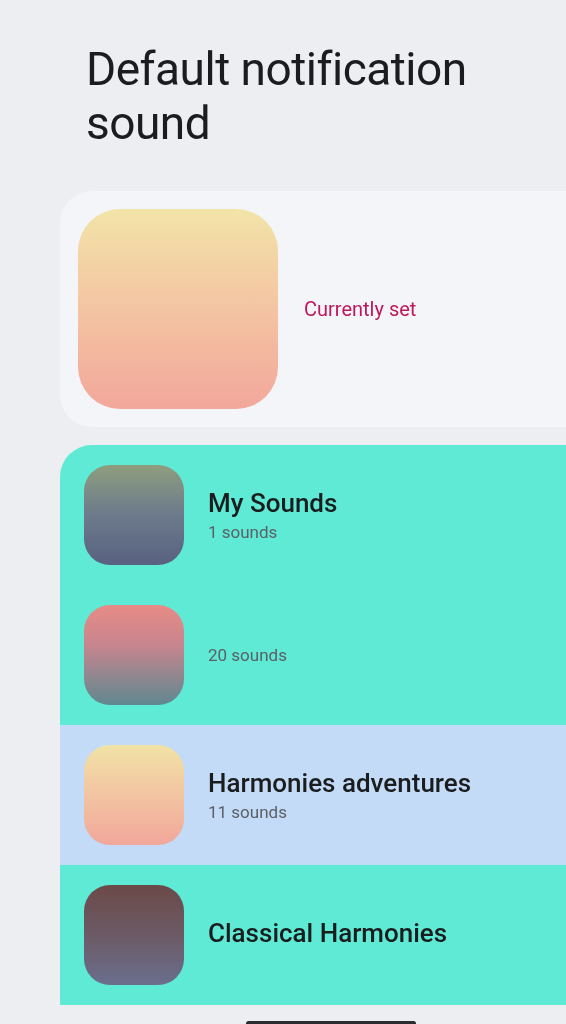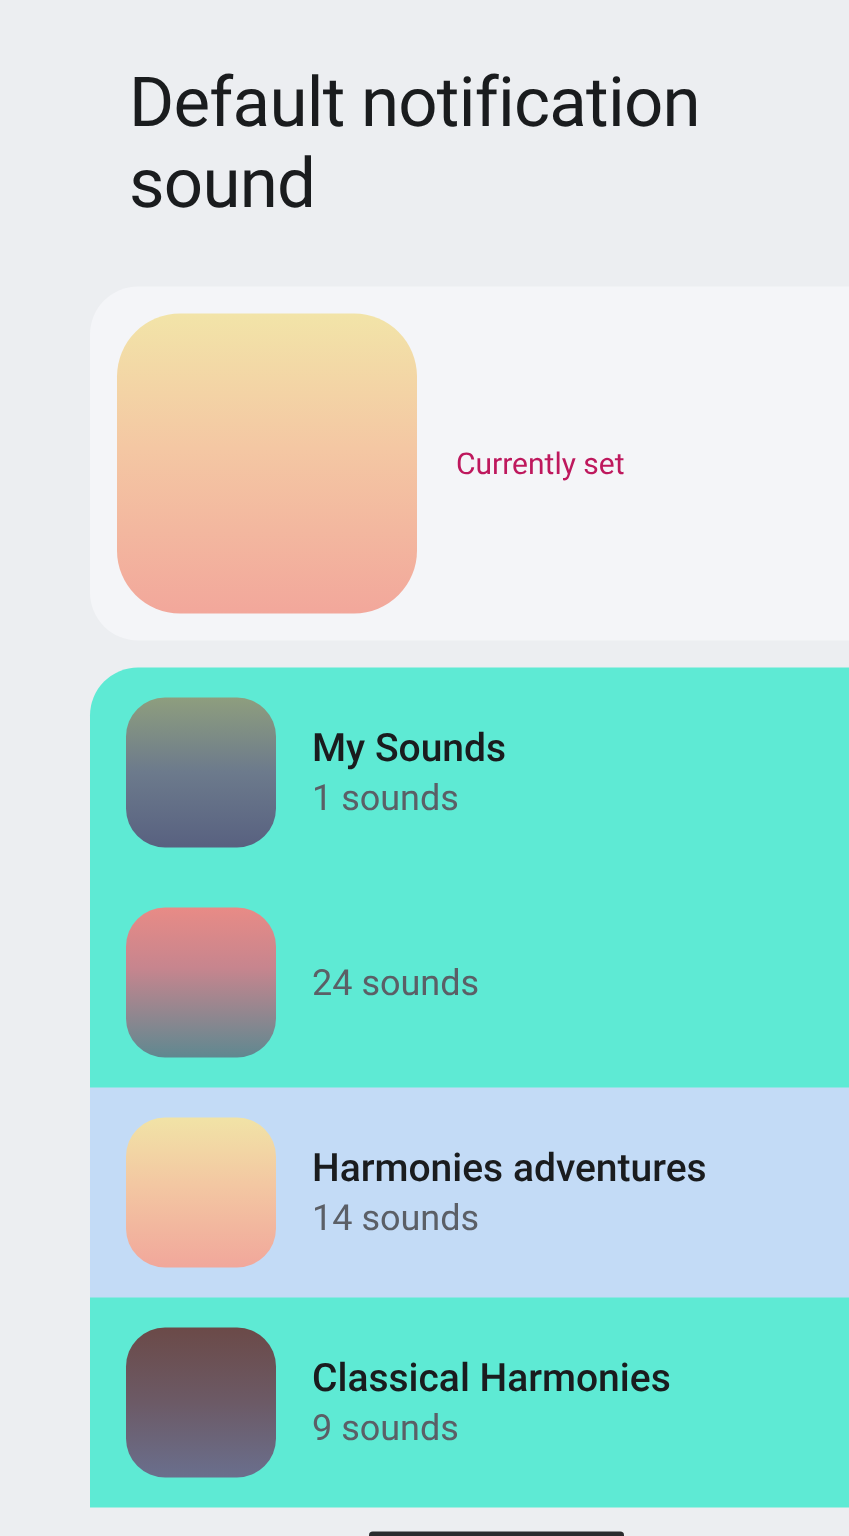--- a/index.html
+++ b/index.html
@@ -72,21 +72,21 @@
   .list-item.highlight {
     background: #c3dbf6;
   }
   .list-text .name {
     font-size: 26px;
     font-weight: 500;
     color: #1a1c1e;
     margin-bottom: 4px;
   }
   .list-text .sub {
-    font-size: 24px;
+    font-size: 17px;
     color: #5b5f66;
   }
   .scroll-edge {
     position: absolute;
     right: 0;
     top: 0;
     width: 5px;
     height: 460px;
     background: #8e9096;
     border-radius: 3px;
@@ -130,36 +130,35 @@
       <div class="thumb-sm grad-mysounds"></div>
       <div class="list-text">
         <div class="name">My Sounds</div>
         <div class="sub">1 sounds</div>
       </div>
     </div>
 
     <div class="list-item">
       <div class="thumb-sm grad-pixel"></div>
       <div class="list-text">
-        <div class="sub">24 sounds</div>
+        <div class="sub">20 sounds</div>
       </div>
     </div>
 
     <div class="list-item highlight">
       <div class="thumb-sm grad-material"></div>
       <div class="list-text">
         <div class="name">Harmonies adventures</div>
-        <div class="sub">14 sounds</div>
+        <div class="sub">11 sounds</div>
       </div>
     </div>
 
     <div class="list-item">
       <div class="thumb-sm grad-classical"></div>
       <div class="list-text">
         <div class="name">Classical Harmonies</div>
-        <div class="sub">9 sounds</div>
       </div>
     </div>
 
   </div>
 
   <div class="bottom-handle"></div>
 </div>
 
 </body></html>

